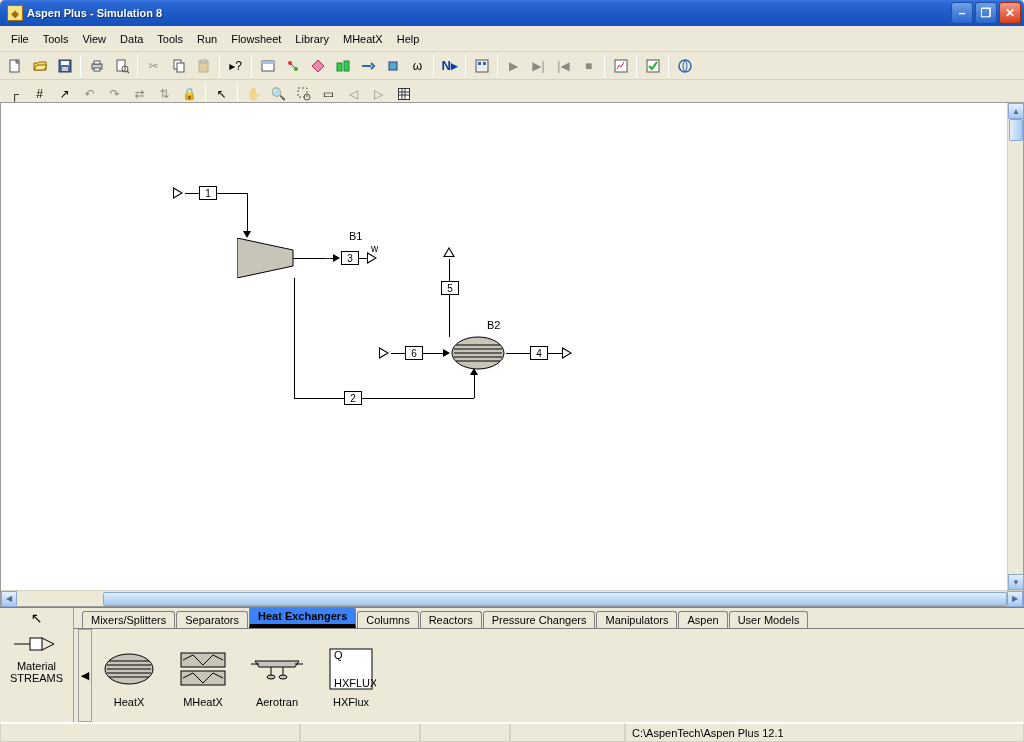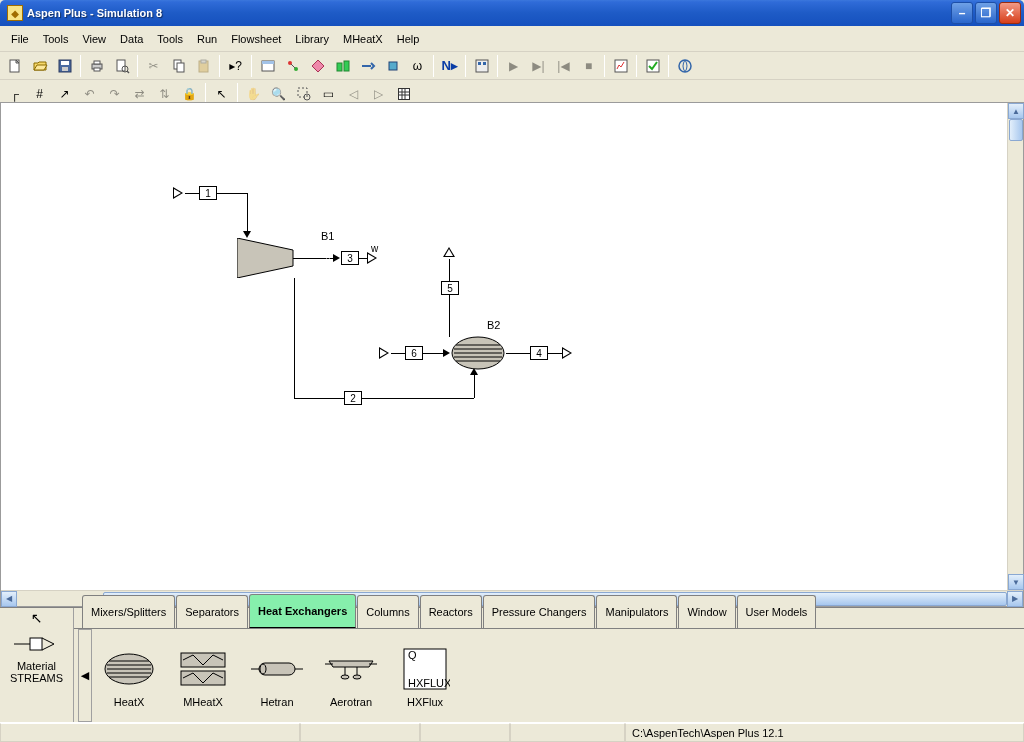--- a/index.html
+++ b/index.html
@@ -50,22 +50,22 @@
 .open-arrow-u { position:absolute; width:12px; height:12px; }
 .open-arrow-u::before { content:''; position:absolute; width:0; height:0; border-left:6px solid transparent; border-right:6px solid transparent; border-bottom:10px solid #000; }
 .open-arrow-u::after { content:''; position:absolute; width:0; height:0; border-left:4px solid transparent; border-right:4px solid transparent; border-bottom:7px solid #fff; left:2px; top:2px; }
 
 
 .model-lib { position:absolute; left:0; right:0; bottom:20px; height:115px; background:#ece9d8; border-top:1px solid #808080; display:flex;}
 .ml-left { position:absolute; left:0; top:0; width:74px; height:115px; border-right:1px solid #a0a0a0; display:flex; flex-direction:column; align-items:center; padding-top:2px;}
 .ml-left .arrow-select { width:16px; height:16px; display:flex; align-items:center; justify-content:center; border:1px solid transparent; font-size:14px; margin-bottom:2px;}
 .ml-main { position:absolute; left:74px; right:0; top:0; bottom:0;}
 .ml-tabs { height:20px; display:flex; align-items:flex-end; padding-left:8px;}
-.ml-tab { padding:10px 8px; border:1px solid #808080; border-bottom:none; background:#ece9d8; margin-right:1px; border-top-left-radius:3px; border-top-right-radius:3px; cursor:pointer; position:relative;}
-.ml-tab.active { background:#86efac; font-weight:bold; border-bottom:1px solid #000000; z-index:2;}
+.ml-tab { padding:2px 8px; border:1px solid #808080; border-bottom:none; background:#ece9d8; margin-right:1px; border-top-left-radius:3px; border-top-right-radius:3px; cursor:pointer; position:relative;}
+.ml-tab.active { background:#3b82f6; font-weight:bold; border-bottom:4px solid #000000; z-index:2;}
 .ml-content { position:absolute; top:20px; left:0; right:0; bottom:0; border-top:1px solid #808080; display:flex; align-items:center; padding-left:4px;}
 .unit-box { width:74px; display:flex; flex-direction:column; align-items:center; gap:2px;}
 .unit-icon { width:60px; height:50px; display:flex; align-items:center; justify-content:center;}
 .unit-label { font-size:11px;}
 .ml-nav { width:14px; align-self:stretch; background:#ece9d8; border:1px solid #a0a0a0; display:flex; align-items:center; justify-content:center; cursor:pointer;}
 
 
 .statusbar { position:absolute; left:0; right:0; bottom:0; height:20px; background:#ece9d8; border-top:1px solid #fff; display:flex; font-size:11px;}
 .status-cell { border:1px solid #d6d2c4; border-top:1px solid #fff; padding:7px 6px; display:flex; align-items:center;}
 </style>
@@ -265,21 +265,21 @@
     <div class="open-arrow-r" style="left:172px; top:84px;"></div>
     <div class="line" style="left:184px; top:90px; width:14px; height:1px;"></div>
     <div class="stream-label" style="left:198px; top:83px;">1</div>
     <div class="line" style="left:216px; top:90px; width:30px; height:1px;"></div>
     <div class="line" style="left:246px; top:90px; width:1px; height:38px;"></div>
     <div class="arrow-d" style="left:242px; top:128px;"></div>
 
     <svg style="position:absolute; left:236px; top:135px;" width="64" height="40">
       <polygon points="0,0 56,12 56,28 0,40" fill="#c8c4b8" stroke="#000"></polygon>
     </svg>
-    <div class="block-label" style="left:320px; top:127px;">B1</div>
+    <div class="block-label" style="left:348px; top:127px;">B1</div>
 
     <div class="line" style="left:292px; top:155px; width:30px; height:1px;"></div>
     <div class="line" style="left:322px; top:155px; width:10px; height:1px; border-top:1px dashed #000; background:none;"></div>
     <div class="arrow-r" style="left:332px; top:151px;"></div>
     <div class="stream-label" style="left:340px; top:148px;">3</div>
     <div class="line" style="left:358px; top:155px; width:8px; height:1px;"></div>
     <div class="open-arrow-r" style="left:366px; top:149px;"></div>
     <div style="position:absolute; left:370px; top:140px; font-size:10px;">w</div>
 
     <div class="line" style="left:293px; top:175px; width:1px; height:120px;"></div>
@@ -345,21 +345,21 @@
   </div>
   <div class="ml-main">
     <div class="ml-tabs">
       <div class="ml-tab">Mixers/Splitters</div>
       <div class="ml-tab">Separators</div>
       <div class="ml-tab active">Heat Exchangers</div>
       <div class="ml-tab">Columns</div>
       <div class="ml-tab">Reactors</div>
       <div class="ml-tab">Pressure Changers</div>
       <div class="ml-tab">Manipulators</div>
-      <div class="ml-tab">Window</div>
+      <div class="ml-tab">Aspen</div>
       <div class="ml-tab">User Models</div>
     </div>
     <div class="ml-content">
       <div class="ml-nav">◀</div>
       <div class="unit-box">
         <div class="unit-icon">
             <svg width="56" height="48">
               <ellipse cx="28" cy="24" rx="24" ry="15" fill="#c8c4b8" stroke="#000"></ellipse>
               <line x1="8" y1="16" x2="48" y2="16" stroke="#000"></line>
               <line x1="6" y1="20" x2="50" y2="20" stroke="#000"></line>
@@ -377,31 +377,20 @@
               <rect x="6" y="26" width="44" height="14" fill="#c8c4b8" stroke="#000"></rect>
               <path d="M8 15 L18 10 L28 20 L38 10 L48 15" fill="none" stroke="#000"></path>
               <path d="M8 33 L18 28 L28 38 L38 28 L48 33" fill="none" stroke="#000"></path>
             </svg>
           </div>
         <div class="unit-label">MHeatX</div>
       </div>
       <div class="unit-box">
         <div class="unit-icon">
             <svg width="56" height="48">
-              <rect x="10" y="18" width="36" height="12" rx="6" fill="#c8c4b8" stroke="#000"></rect>
-              <line x1="2" y1="24" x2="10" y2="24" stroke="#000"></line>
-              <line x1="46" y1="24" x2="54" y2="24" stroke="#000"></line>
-              <ellipse cx="14" cy="24" rx="3" ry="5" fill="#c8c4b8" stroke="#000"></ellipse>
-            </svg>
-          </div>
-        <div class="unit-label">Hetran</div>
-      </div>
-      <div class="unit-box">
-        <div class="unit-icon">
-            <svg width="56" height="48">
               <path d="M10 22 L46 22 L50 16 L6 16 Z" fill="#c8c4b8" stroke="#000"></path>
               <line x1="2" y1="19" x2="10" y2="19" stroke="#000"></line>
               <line x1="46" y1="19" x2="54" y2="19" stroke="#000"></line>
               <line x1="22" y1="22" x2="22" y2="30" stroke="#000"></line>
               <line x1="34" y1="22" x2="34" y2="30" stroke="#000"></line>
               <ellipse cx="22" cy="32" rx="4" ry="2" fill="#c8c4b8" stroke="#000"></ellipse>
               <ellipse cx="34" cy="32" rx="4" ry="2" fill="#c8c4b8" stroke="#000"></ellipse>
             </svg>
           </div>
         <div class="unit-label">Aerotran</div>

